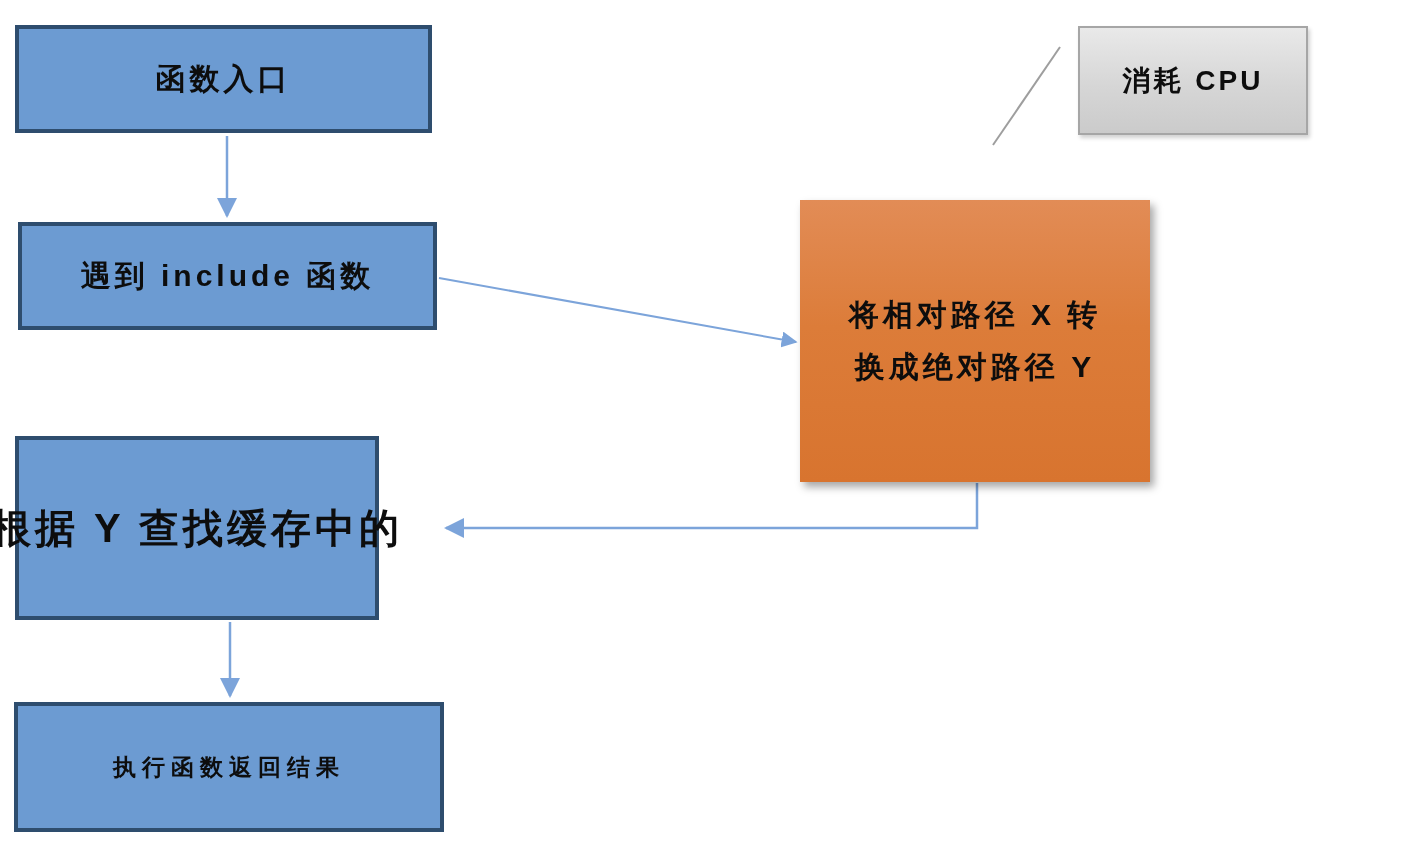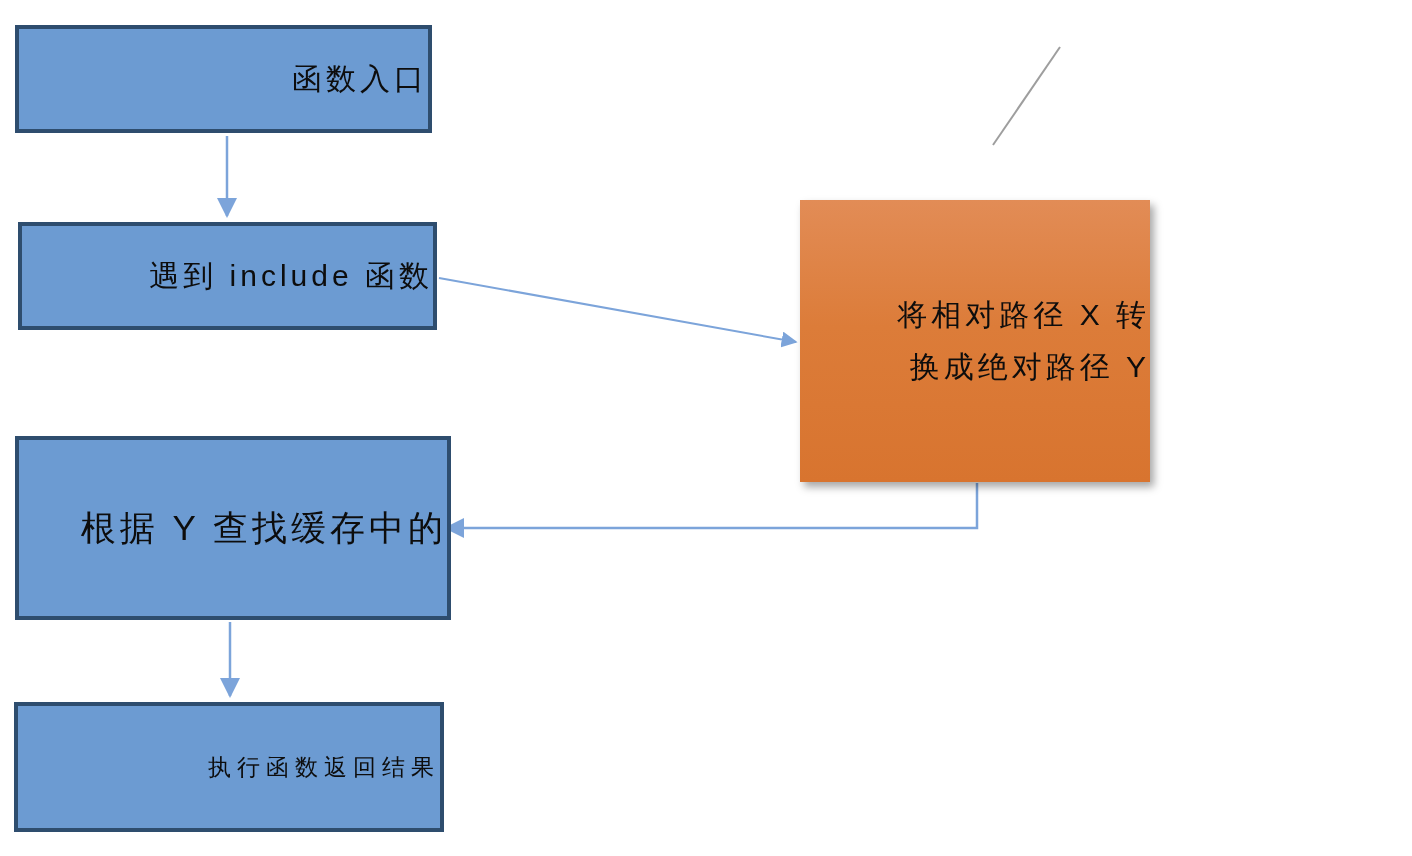--- a/index.html
+++ b/index.html
@@ -21,39 +21,40 @@
     top: 0;
     width: 1412px;
     height: 856px;
     pointer-events: none;
   }
   .node {
     position: absolute;
     box-sizing: border-box;
     display: flex;
     flex-direction: column;
-    align-items: flex-end;
+    align-items: center;
     justify-content: center;
     text-align: center;
     color: #0d0d0d;
+    font-weight: bold;
   }
   .node .line {
     display: block;
     white-space: nowrap;
   }
   
   .process {
     background: #6c9bd2;
     border: 4px solid #2e4d6e;
     font-size: 30px;
     letter-spacing: 4px;
   }
   .node-entry   { left: 15px;  top: 25px;  width: 417px; height: 108px; }
   .node-include { left: 18px;  top: 222px; width: 419px; height: 108px; }
-  .node-lookup  { left: 15px;  top: 436px; width: 436px; height: 184px; font-size: 35px; line-height: 50px; }
+  .node-lookup  { left: 15px;  top: 436px; width: 364px; height: 184px; font-size: 40px; line-height: 50px; }
   .node-execute { left: 14px;  top: 702px; width: 430px; height: 130px; font-size: 23px; letter-spacing: 6px; }
   
   .node-convert {
     left: 800px; top: 200px; width: 350px; height: 282px;
     background: linear-gradient(180deg, #e28c56 0%, #dc7c39 45%, #d8742f 100%);
     border: none;
     box-shadow: 4px 5px 8px rgba(0,0,0,0.35);
     font-size: 30px;
     letter-spacing: 4px;
     line-height: 52px;
@@ -105,14 +106,17 @@
   </div>
 
   <div class="node process node-lookup">
     <span class="line">根据 Y 查找缓存中的</span>
   </div>
 
   <div class="node process node-execute">
     <span class="line">执行函数返回结果</span>
   </div>
 
+  <div class="node node-cpu">
+    <span class="line">消耗 CPU</span>
+  </div>
 
 </div>
 
 </body></html>

